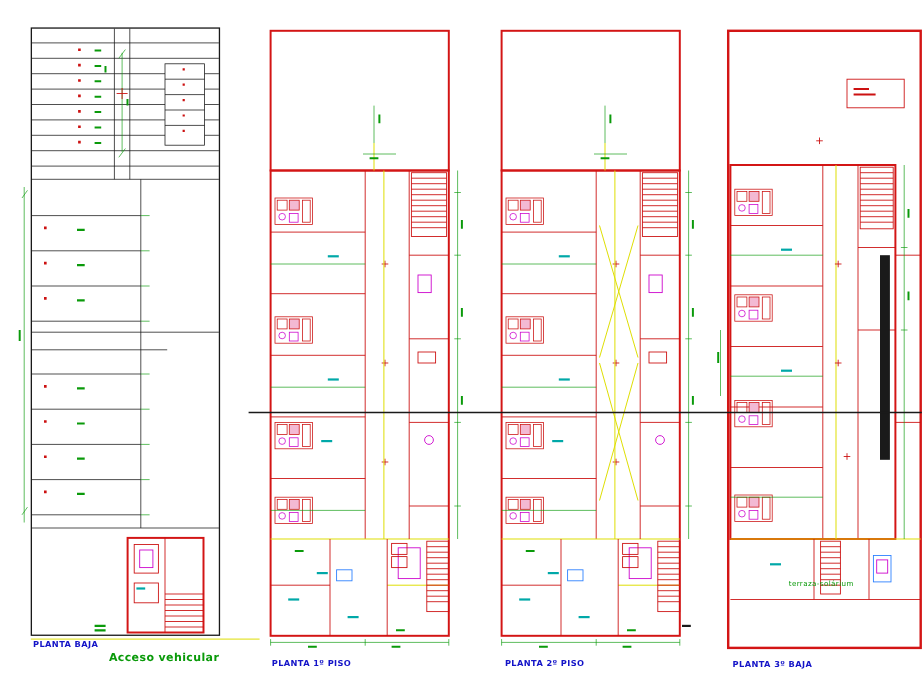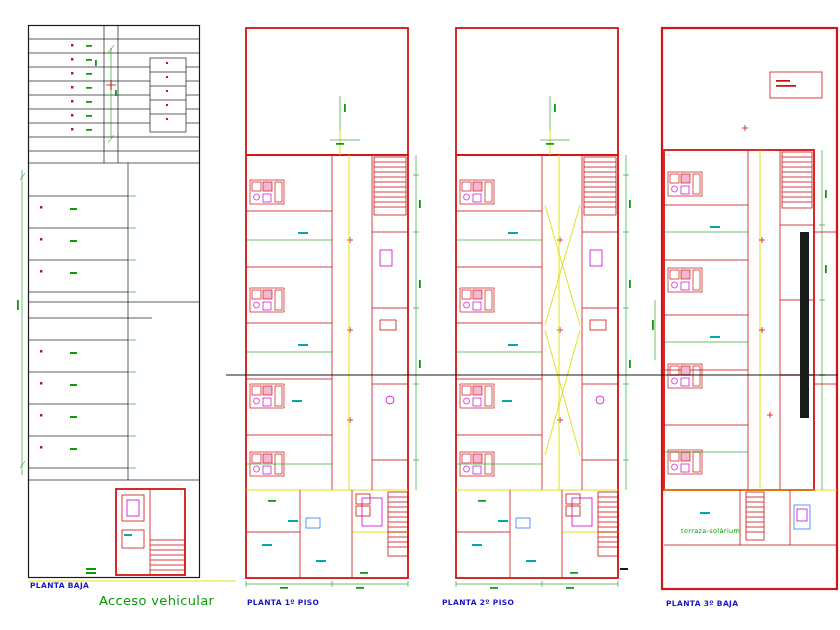--- a/index.html
+++ b/index.html
@@ -15,22 +15,22 @@
   .yel{stroke:#dede00;fill:none;stroke-width:.9;}
   .mag{stroke:#cc00cc;fill:none;stroke-width:.8;}
   .blu{stroke:#2a7fff;fill:none;stroke-width:.8;}
   .fr{fill:#cc1111;stroke:none;}
   .fg{fill:#0a9a0a;stroke:none;}
   .fc{fill:#00a8a8;stroke:none;}
   .fk{fill:#1a1a1a;stroke:none;}
   
   .lbl{position:absolute;white-space:nowrap;letter-spacing:.35px;line-height:1;}
   .t-blue {color:#1414c8;font-size:7.5px;font-weight:bold;}
-  .t-green{color:#0a9a0a;font-size:13px;font-weight:normal;}
-  .t-teal {color:#0a9a0a;font-size:6.5px;}
+  .t-green{color:#0a9a0a;font-size:10px;font-weight:bold;}
+  .t-teal {color:#0a9a0a;font-size:6.5px;margin-left:36px;}
 </style>
 </head>
 <body>
 
 <div class="canvas">
 
 <svg width="840" height="630" viewBox="0 0 840 630">
   <defs>
     <g id="bath">
       <rect class="w" x="0" y="0" width="34" height="24" style="stroke-width:.7"></rect>
@@ -183,17 +183,17 @@
     <rect class="fc" x="700" y="512" width="10" height="2"></rect>
   </g>
 
   <path class="blk1" d="M226 375H838"></path>
   <rect class="fk" x="620" y="568" width="8" height="2"></rect>
 </svg>
 
 <div class="lbl t-blue" style="left:30px;top:582px">PLANTA BAJA</div>
 <div class="lbl t-green" style="left:99px;top:594px">Acceso vehicular</div>
 <div class="lbl t-blue" style="left:247px;top:599px">PLANTA 1º PISO</div>
-<div class="lbl t-blue" style="left:442px;top:599px">PLANTA 2º PISO</div>
+<div class="lbl t-blue" style="left:459px;top:599px">PLANTA 2º PISO</div>
 <div class="lbl t-blue" style="left:666px;top:600px">PLANTA 3º BAJA</div>
 <div class="lbl t-teal" style="left:681px;top:528px">terraza-solárium</div>
 
 </div>
 
 </body></html>

